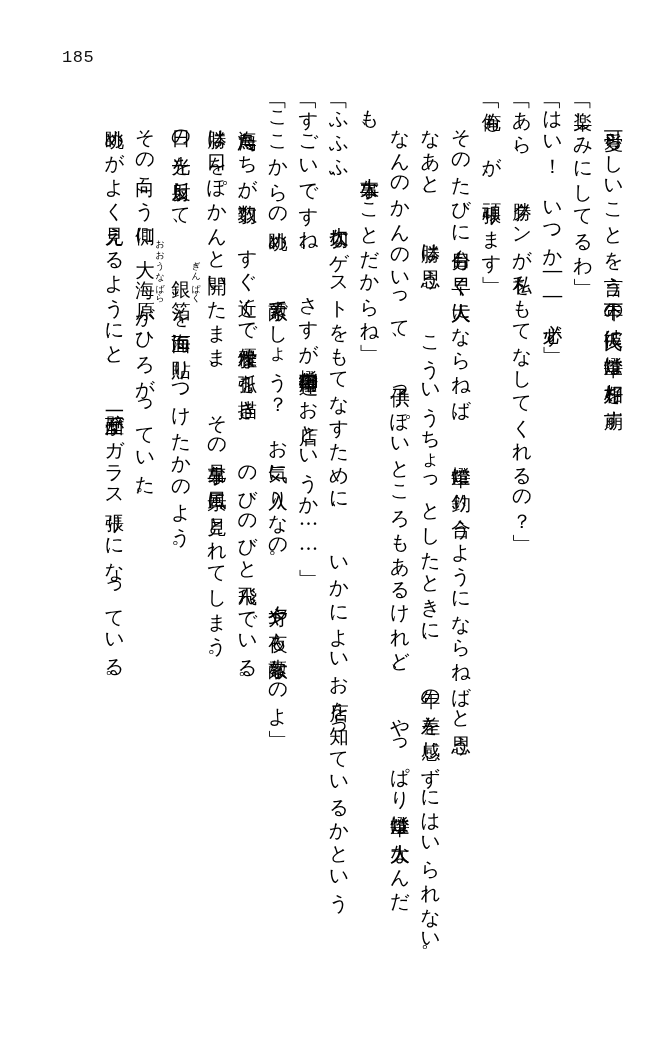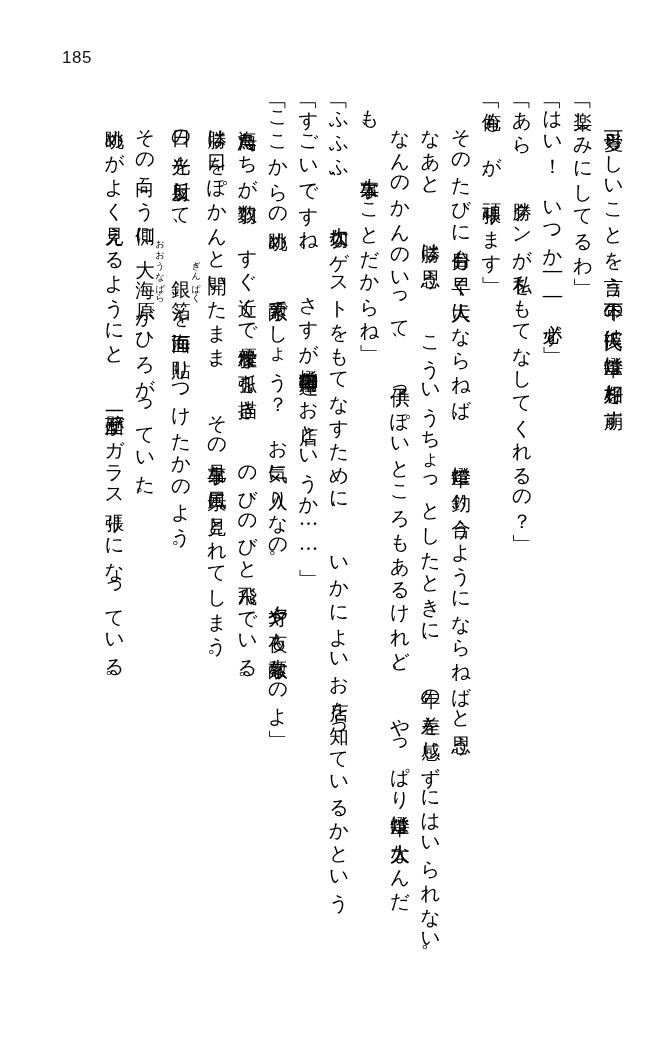--- a/index.html
+++ b/index.html
@@ -20,21 +20,21 @@
     width: 668px;
     height: 1050px;
     box-sizing: border-box;
   }
 
   .page-number {
     position: absolute;
     top: 48px;
     left: 62px;
     font-size: 17px;
-    font-family: Liberation Sans, sans-serif;
+    font-family: Liberation Mono, monospace;
     letter-spacing: 0.5px;
     color: #111;
   }
 
   .body-text {
     position: absolute;
     top: 96px;
     right: 40px;
     left: 40px;
     bottom: 40px;

